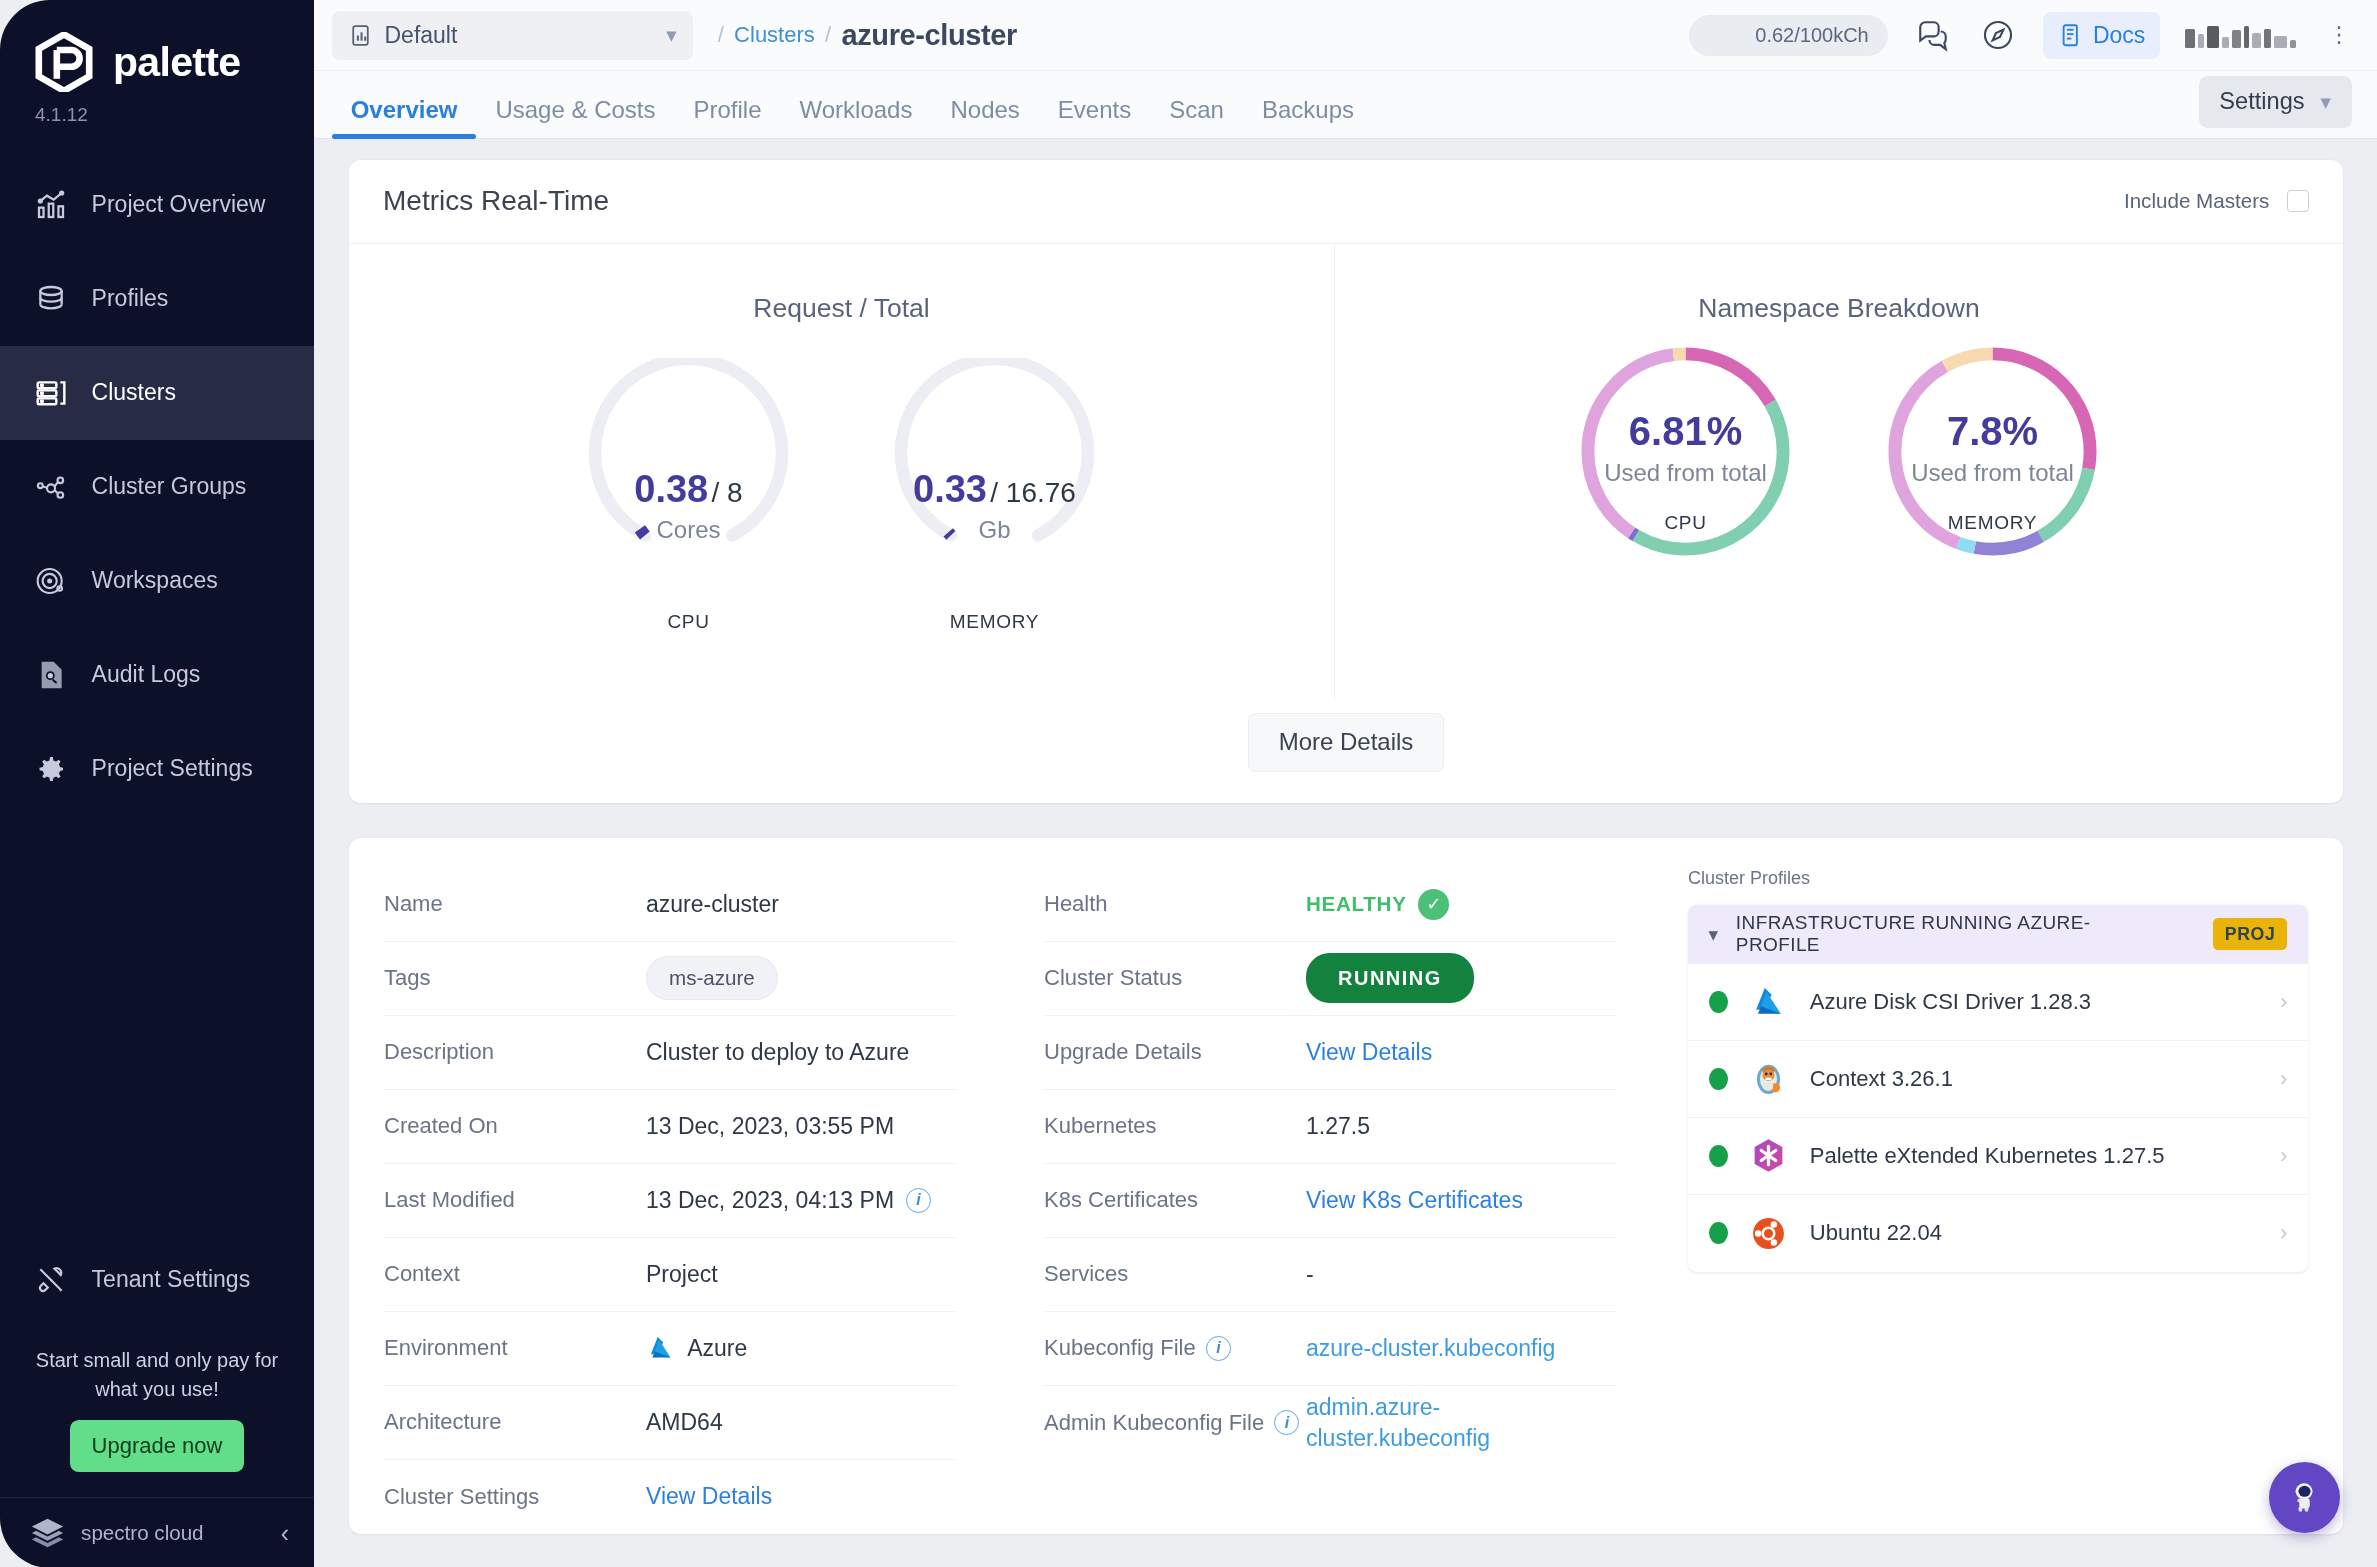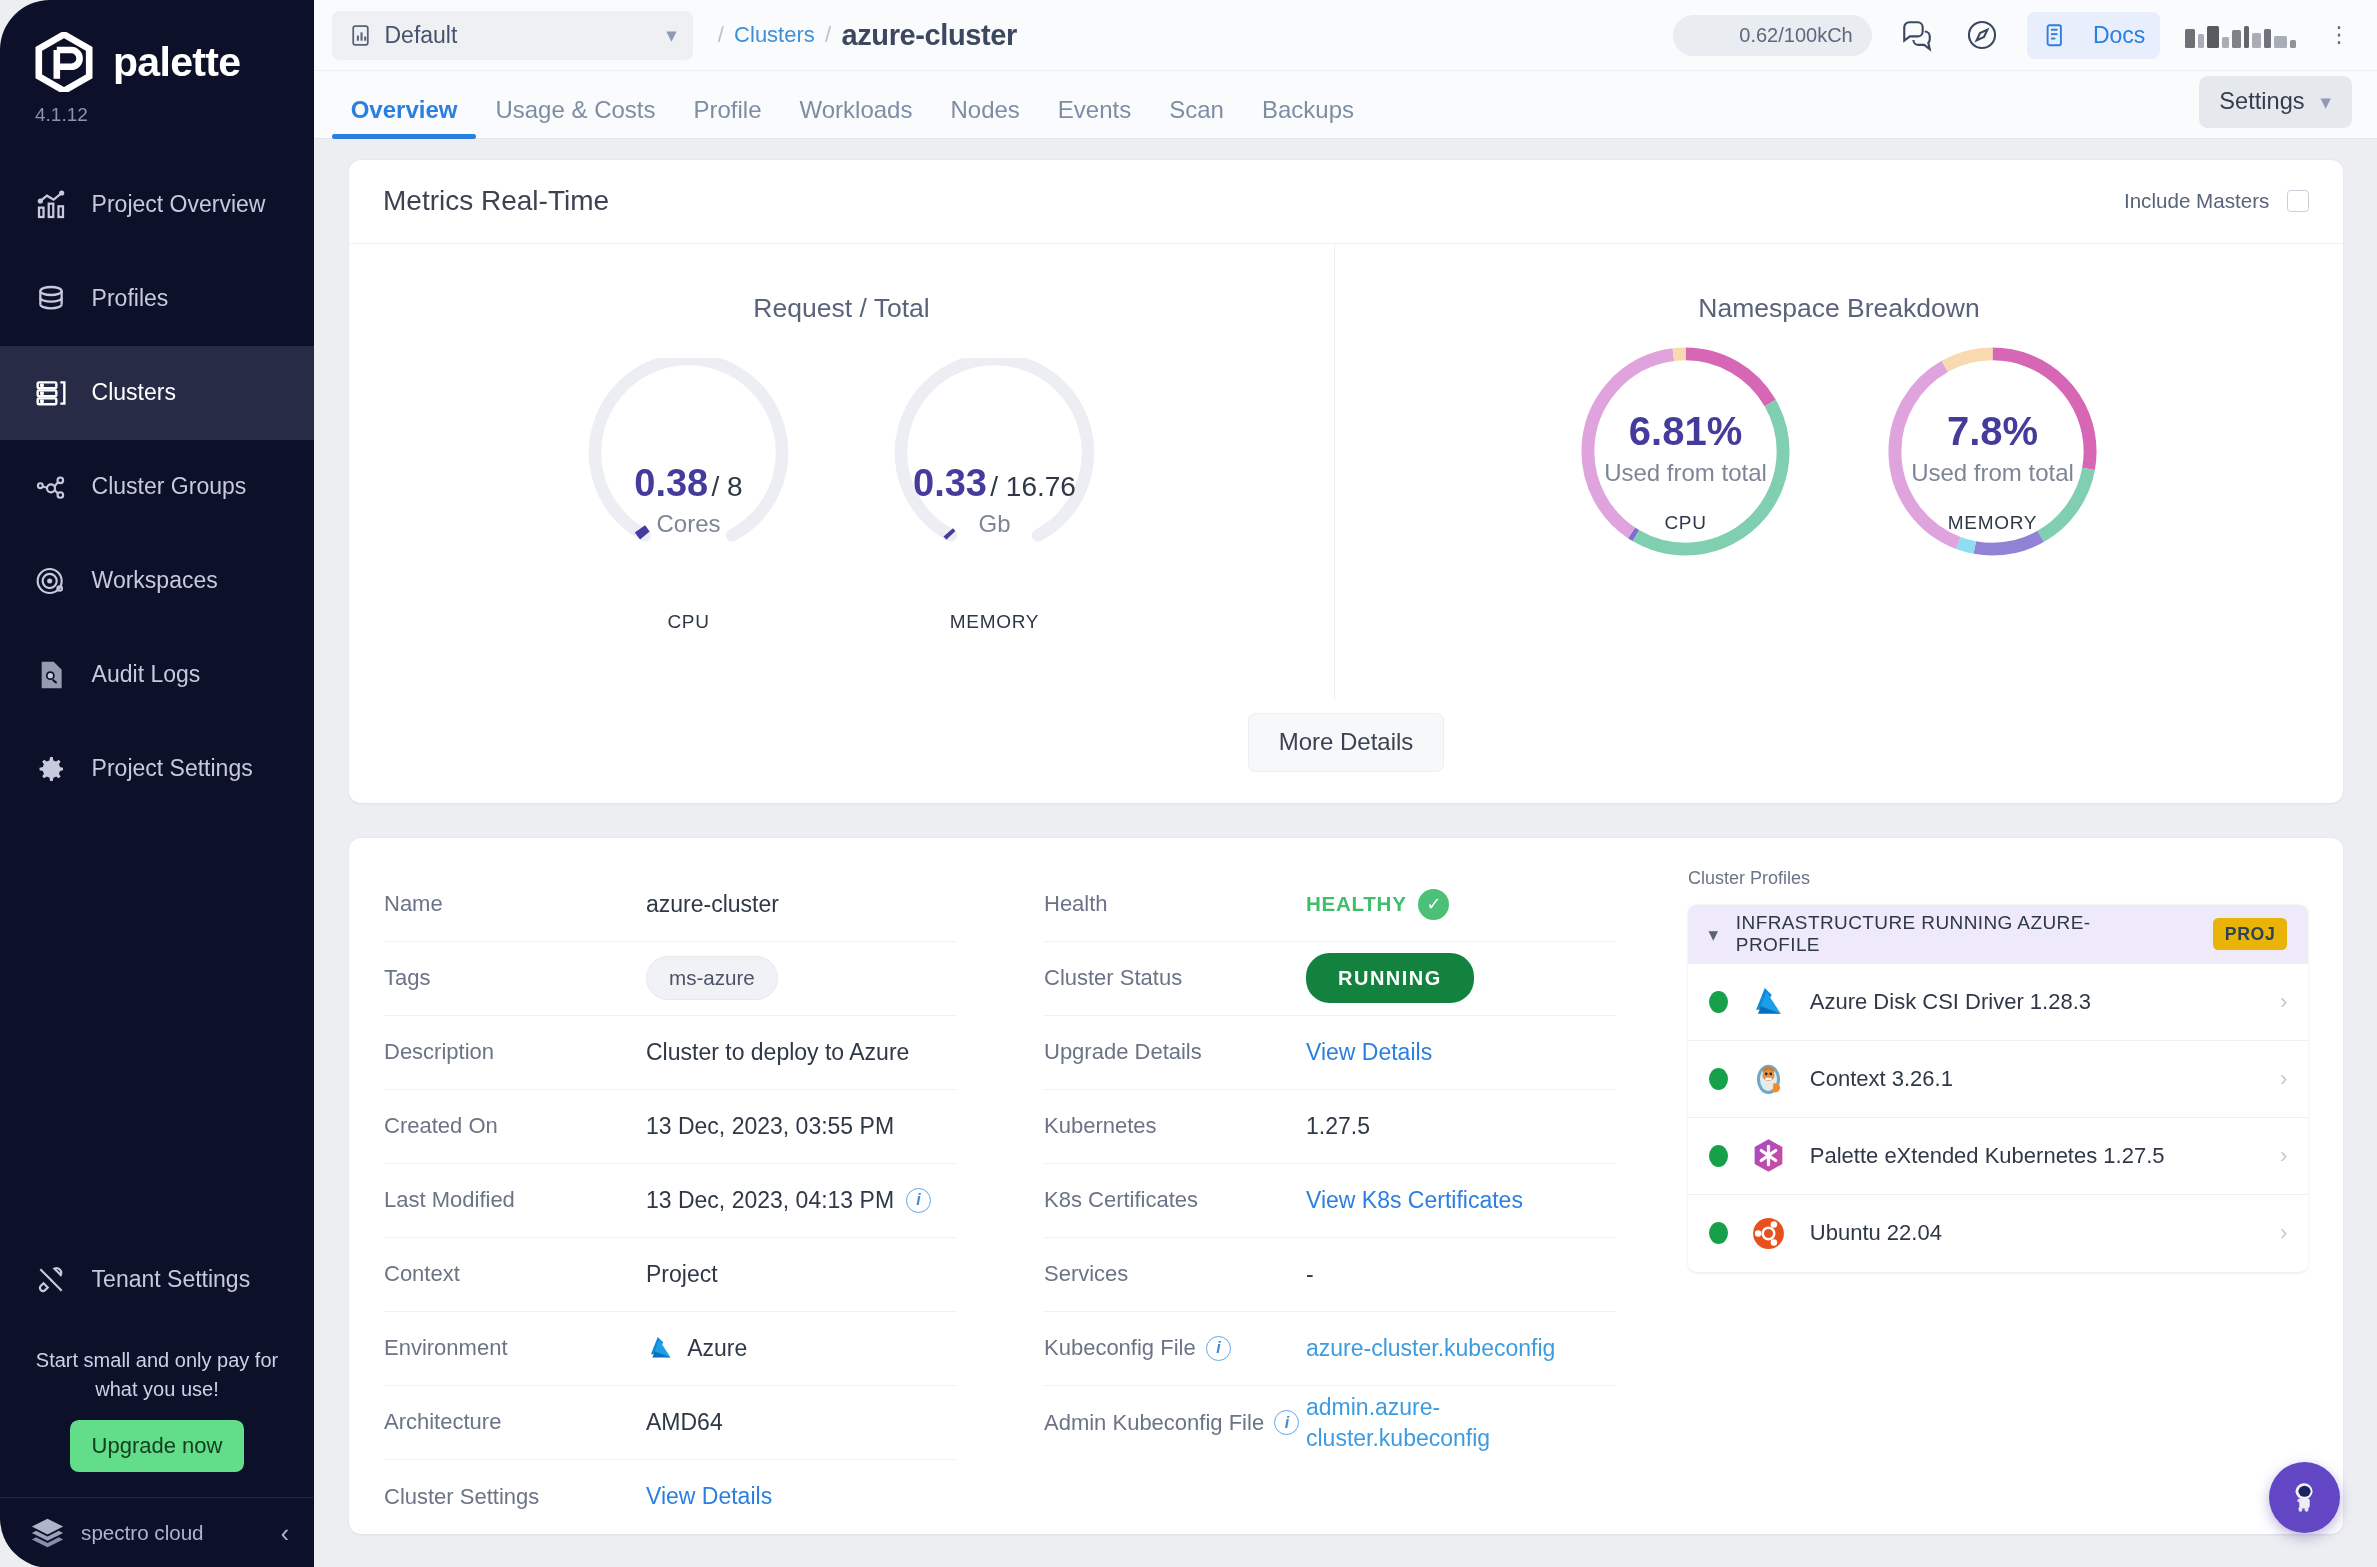--- a/index.html
+++ b/index.html
@@ -86,21 +86,21 @@
 
   .top-right { margin-left: auto; display: flex; align-items: center; gap: 25px; }
   .credits-pill {
     background: #e9ecf0; border-radius: 25px;
     height: 41px; width: 199px; display: flex;
     align-items: center; justify-content: flex-end;
     padding-right: 19px; color: #5d6880; font-size: 20px;
   }
   .icon-btn { width: 40px; height: 40px; display: flex; align-items: center; justify-content: center; cursor: pointer; color: #3b4860; }
   .docs-btn {
-    display: flex; align-items: center; gap: 25px;
+    display: flex; align-items: center; gap: 9px;
     background: #e8eefc; color: #2a7fe0; border-radius: 7.4px;
     height: 47px; padding: 0 14.7px; font-size: 23px; cursor: pointer;
   }
   .user-blur { width: 118px; height: 25px; display: flex; gap: 2.9px; align-items: flex-end; opacity: .85; }
   .user-blur i { display: block; background: #9aa0ab; border-radius: 1.5px; }
   .kebab { color: #5d6880; font-size: 22px; letter-spacing: 1.5px; cursor: pointer; }
 
   .tabbar {
     height: 68px; background: #fafbfc;
     display: flex; align-items: flex-end; padding: 0 26.5px 0 17.7px;
@@ -139,21 +139,21 @@
 
   .metrics-body { display: flex; height: 456px; }
   .metrics-left { flex: 0 0 986px; border-right: 0.7px solid #eef0f3; padding-top: 49px; }
   .metrics-right { flex: 1; padding-top: 49px; }
   .panel-title { text-align: center; font-size: 26.5px; color: #59637a; font-weight: 400; }
 
   .gauges { display: flex; justify-content: center; gap: 78px; margin-top: 34px; }
   .gauge { width: 228px; text-align: center; position: relative; }
   .gauge svg { display: block; margin: 0 auto; }
   .gauge-center {
-    position: absolute; left: 0; right: 0; top: 104px; text-align: center;
+    position: absolute; left: 0; right: 0; top: 110px; text-align: center;
   }
   .gauge-val { font-size: 38px; color: #443c9c; font-weight: 700; }
   .gauge-tot { font-size: 28px; color: #2f3847; }
   .gauge-unit { font-size: 24px; color: #7d8697; margin-top: 5.9px; }
   .gauge-label { font-size: 19px; color: #2f3847; letter-spacing: 0.7px; margin-top: 32px; }
 
   .donuts { display: flex; justify-content: center; gap: 71px; margin-top: 17.7px; }
   .donut { width: 236px; position: relative; text-align: center; }
   .donut svg { display: block; margin: 0 auto; }
   .donut-center { position: absolute; left: 0; right: 0; top: 68px; }

